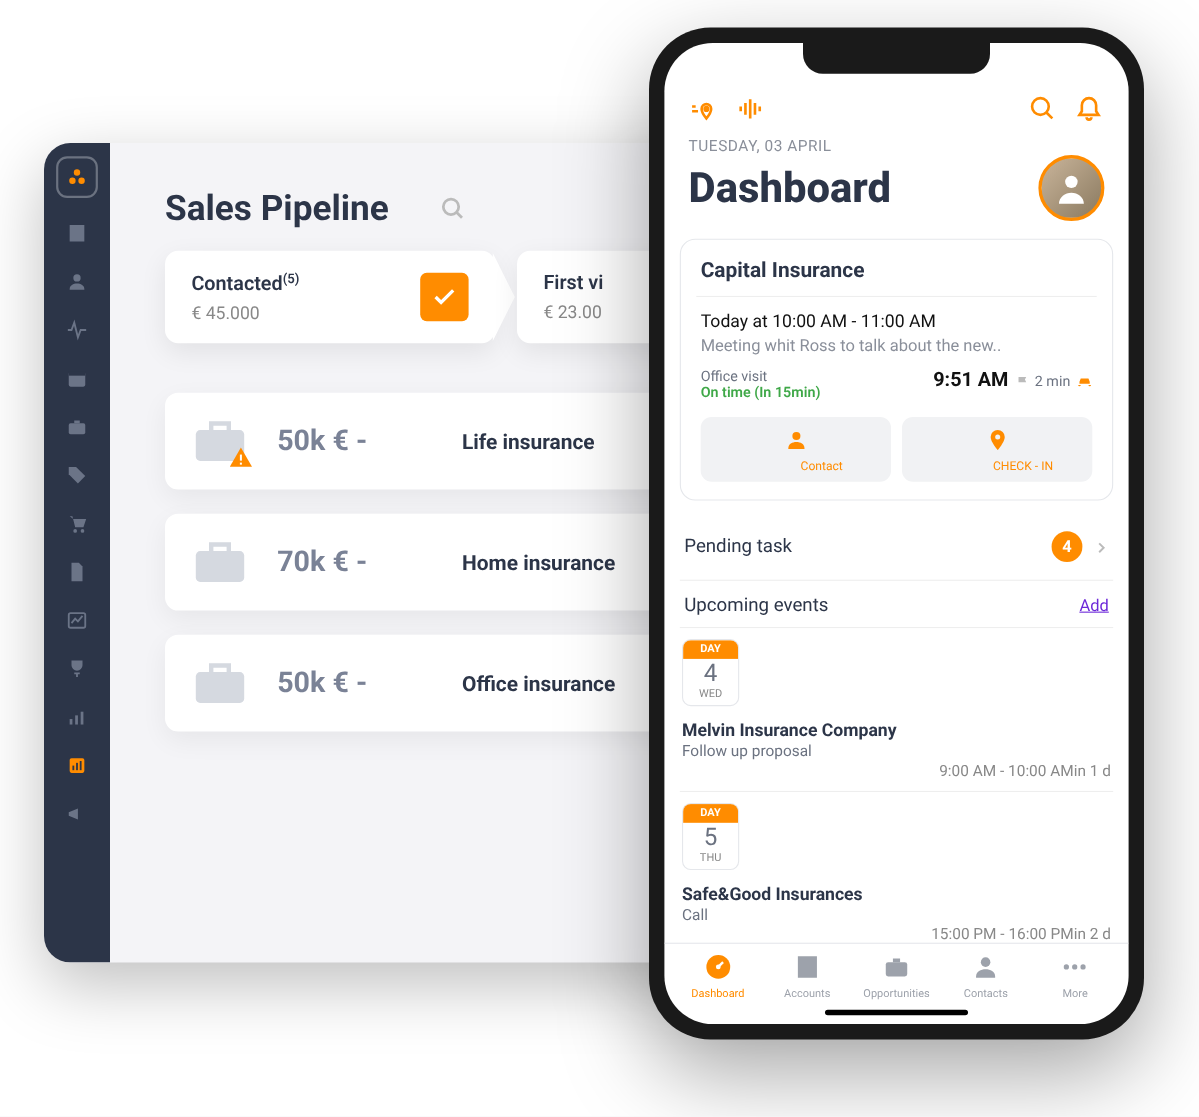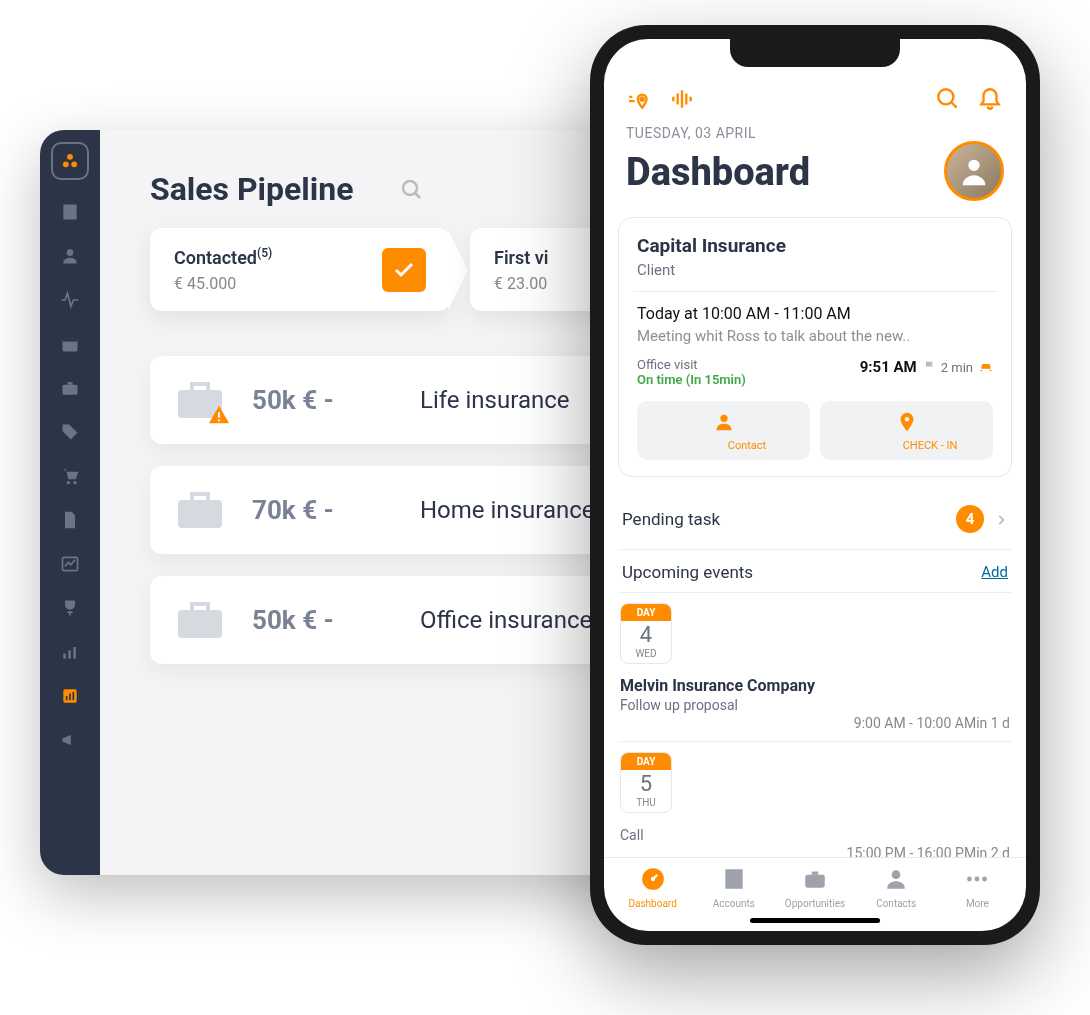--- a/index.html
+++ b/index.html
@@ -112,21 +112,21 @@
 }
 .opp-icon { position: relative; width: 48px; height: 40px; }
 .opp-icon svg { fill: #d5d9e0; width: 48px; height: 40px; }
 .opp-icon .warn {
   position: absolute;
   right: -6px; bottom: -6px;
   width: 22px; height: 22px;
 }
 .opp-icon .warn svg { fill: #ff8c00; width: 22px; height: 22px; }
 .opp-amount { font-size: 26px; font-weight: 700; color: #7a8296; min-width: 140px; }
-.opp-name { font-size: 24px; font-weight: 400; color: #2c3548; }
+.opp-name { font-size: 19px; font-weight: 700; color: #2c3548; }
 
 
 .phone {
   position: absolute;
   left: 590px;
   top: 25px;
   width: 450px;
   height: 920px;
   background: #1a1a1a;
   border-radius: 56px;
@@ -188,21 +188,21 @@
 }
 .card-title { font-size: 19px; font-weight: 700; color: #2c3548; }
 .card-sub { font-size: 15px; color: #6b7280; margin-top: 4px; }
 .card-hr { border: none; border-top: 1px solid #eee; margin: 12px -4px; }
 .meeting-time { font-size: 16px; color: #111; margin-bottom: 4px; }
 .meeting-desc { font-size: 15px; color: #8a8f9a; }
 .meeting-row { display: flex; justify-content: space-between; margin-top: 12px; align-items: flex-start; }
 .meeting-left .visit { font-size: 13px; color: #6b7280; }
 .meeting-left .ontime { font-size: 13px; color: #3fa848; font-weight: 600; }
 .meeting-right { text-align: right; }
-.meeting-right .time1 { font-size: 15px; font-weight: 700; color: #111; display: inline-flex; align-items: center; gap: 6px; }
+.meeting-right .time1 { font-size: 18px; font-weight: 700; color: #111; display: inline-flex; align-items: center; gap: 6px; }
 .meeting-right .time2 { font-size: 13px; color: #6b7280; display: inline-flex; align-items: flex-start; gap: 6px; margin-top: 2px; }
 .mini-icon { width: 14px; height: 14px; }
 .mini-icon svg { width: 14px; height: 14px; }
 
 .action-btns { display: flex; gap: 10px; margin-top: 14px; }
 .action-btn {
   flex: 1;
   background: #f1f2f4;
   border-radius: 10px;
   padding: 10px 0 8px 0;
@@ -235,21 +235,21 @@
 .chevron svg { fill: none; stroke: #bbb; stroke-width: 3; width: 14px; height: 14px; }
 .badge-wrap { display: flex; align-items: center; gap: 10px; }
 
 .section-head {
   display: flex;
   justify-content: space-between;
   align-items: center;
   padding: 12px 4px 10px 4px;
 }
 .section-head-title { font-size: 17px; color: #2c3548; }
-.section-head-add { font-size: 15px; color: #0369a1; text-decoration: underline; }
+.section-head-add { font-size: 15px; color: #6d28d9; text-decoration: underline; }
 
 .event-row {
   display: flex;
   gap: 12px;
   padding: 10px 2px;
   border-top: 1px solid #eee;
   flex-direction: column;
 }
 .date-badge {
   width: 52px;
@@ -492,21 +492,20 @@
               <circle cx="12" cy="8" r="4"></circle>
               <path d="M4 22c0-4 4-7 8-7s8 3 8 7"></path>
             </svg>
         </div>
       </div>
     </div>
 
     <div class="phone-body">
       <div class="card">
         <div class="card-title">Capital Insurance</div>
-        <div class="card-sub">Client</div>
         <hr class="card-hr">
         <div class="meeting-time">Today at 10:00 AM - 11:00 AM</div>
         <div class="meeting-desc">Meeting whit Ross to talk about the new..</div>
         <div class="meeting-row">
           <div class="meeting-left">
             <div class="visit">Office visit</div>
             <div class="ontime">On time (In 15min)</div>
           </div>
           <div class="meeting-right">
             <div class="time1">
@@ -572,20 +571,21 @@
         </div>
       </div>
 
       <div class="event-row">
         <div class="date-badge">
           <div class="date-badge-top">DAY</div>
           <div class="date-badge-num">5</div>
           <div class="date-badge-dow">THU</div>
         </div>
         <div class="event-info">
+          <div class="event-title">Safe&amp;Good Insurances</div>
           <div class="event-sub">Call</div>
           <div class="event-time-row">
             <div class="event-time">15:00 PM - 16:00 PM</div>
             <div class="event-rel">in 2 d</div>
           </div>
         </div>
       </div>
     </div>
 
     <div class="tabbar">

